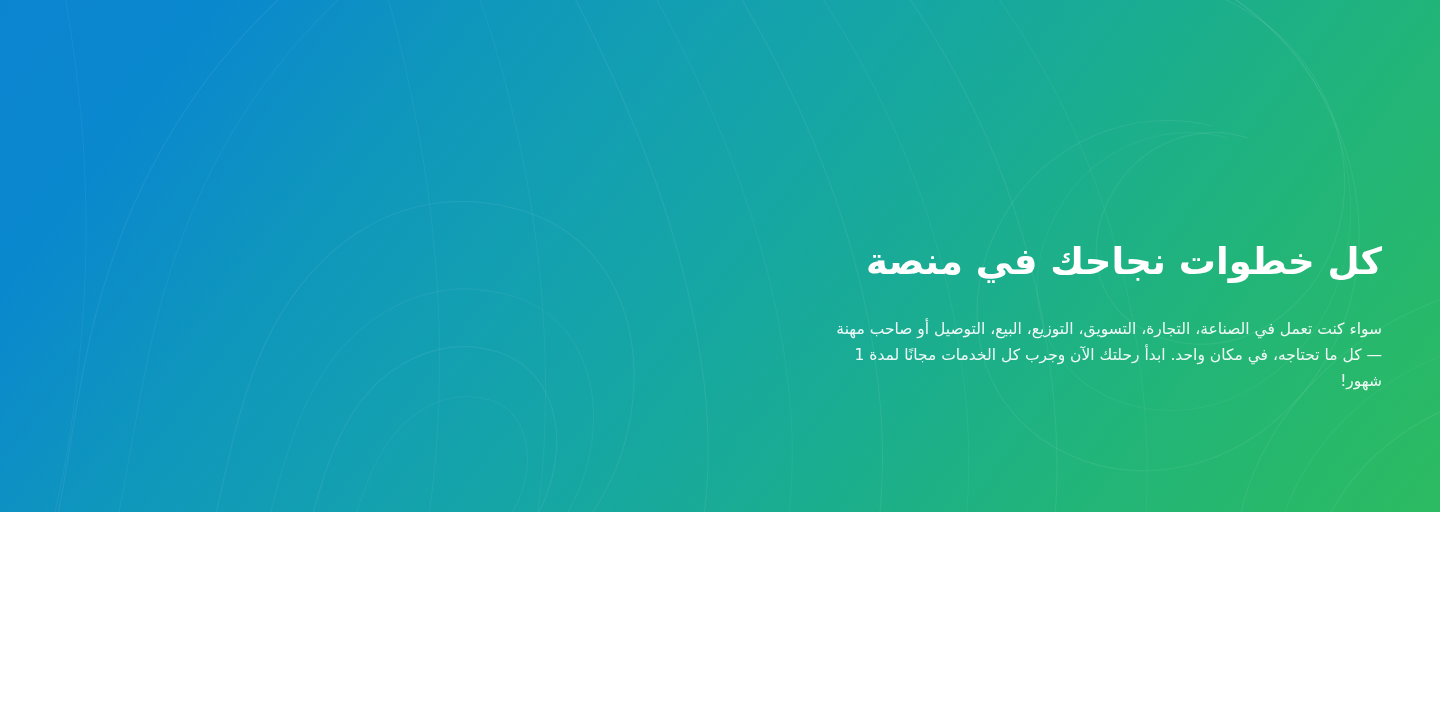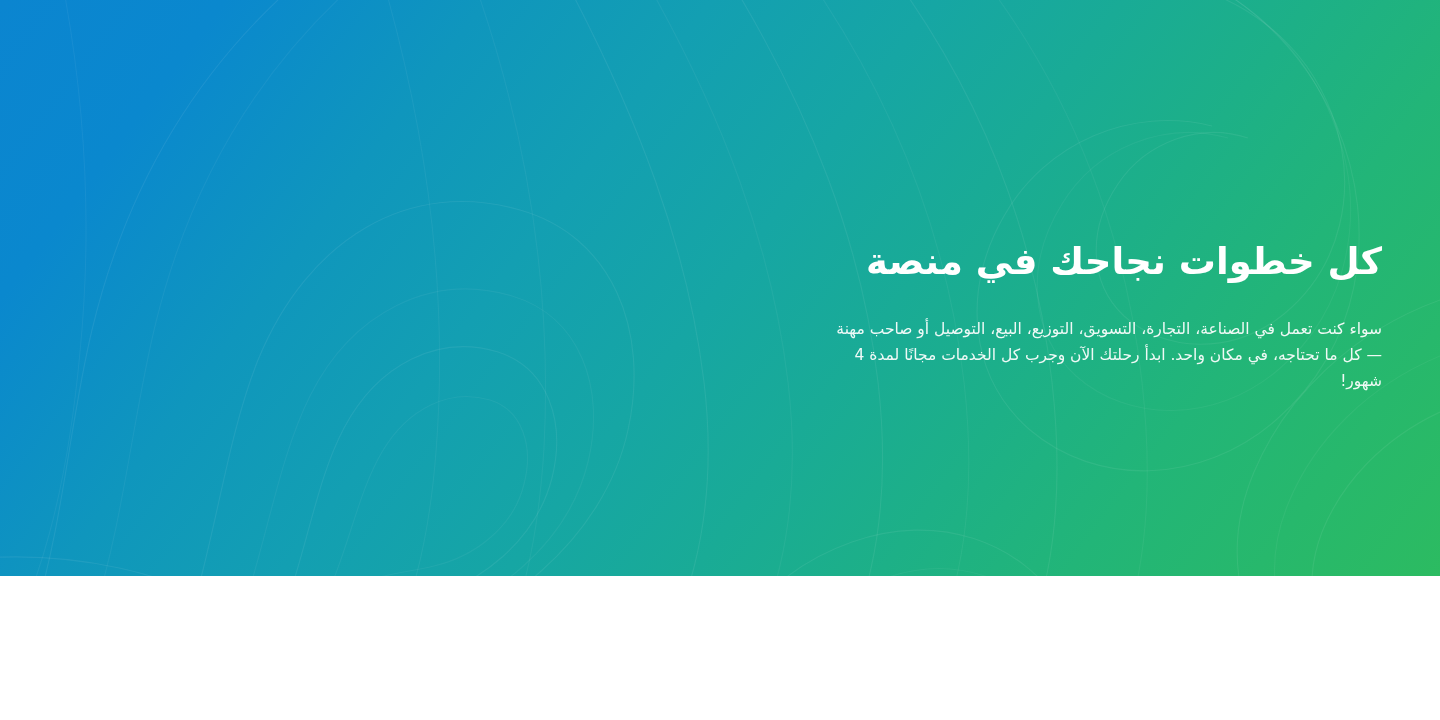--- a/index.html
+++ b/index.html
@@ -10,21 +10,21 @@
     overflow: hidden;
   }
 
   body {
     font-family: "DejaVu Sans", "Liberation Sans", sans-serif;
   }
 
   #hero-banner {
     position: relative;
     width: 1440px;
-    height: 576px;
+    height: 512px;
     overflow: hidden;
     background: linear-gradient(
         127deg,
         #0b85d0 0%,
         #0a88ce 12%,
         #0f96bd 26%,
         #139fb2 38%,
         #16a6a4 50%,
         #19ab96 60%,
         #1db087 70%,
@@ -129,16 +129,16 @@
     <path class="faint" d="M 470 -30 C 528 130 552 292 544 448 C 536 578 506 664 456 720"></path>
     <path class="faint" d="M 60 -30 C 86 100 92 230 80 352 C 68 482 42 592 -10 676"></path>
   </svg>
 
   <div id="hero-content">
 
     <h1 id="hero-headline">
       <span class="hl-line">كل خطوات نجاحك في منصة</span>
     </h1>
 
-    <p id="hero-subtext">سواء كنت تعمل في الصناعة، التجارة، التسويق، التوزيع، البيع، التوصيل أو صاحب مهنة — كل ما تحتاجه، في مكان واحد. ابدأ رحلتك الآن وجرب كل الخدمات مجانًا لمدة 4 شهور!</p>
+    <p id="hero-subtext">سواء كنت تعمل في الصناعة، التجارة، التسويق، التوزيع، البيع، التوصيل أو صاحب مهنة — كل ما تحتاجه، في مكان واحد. ابدأ رحلتك الآن وجرب كل الخدمات مجانًا لمدة 1 شهور!</p>
 
   </div>
 </div>
 
 </body></html>

